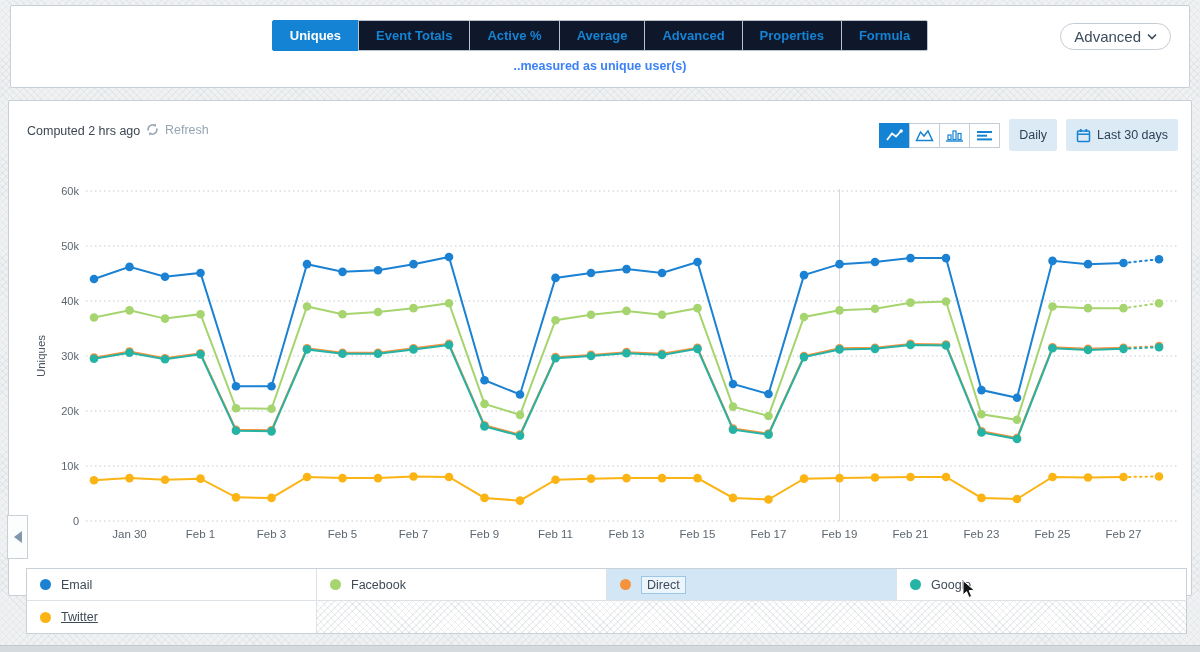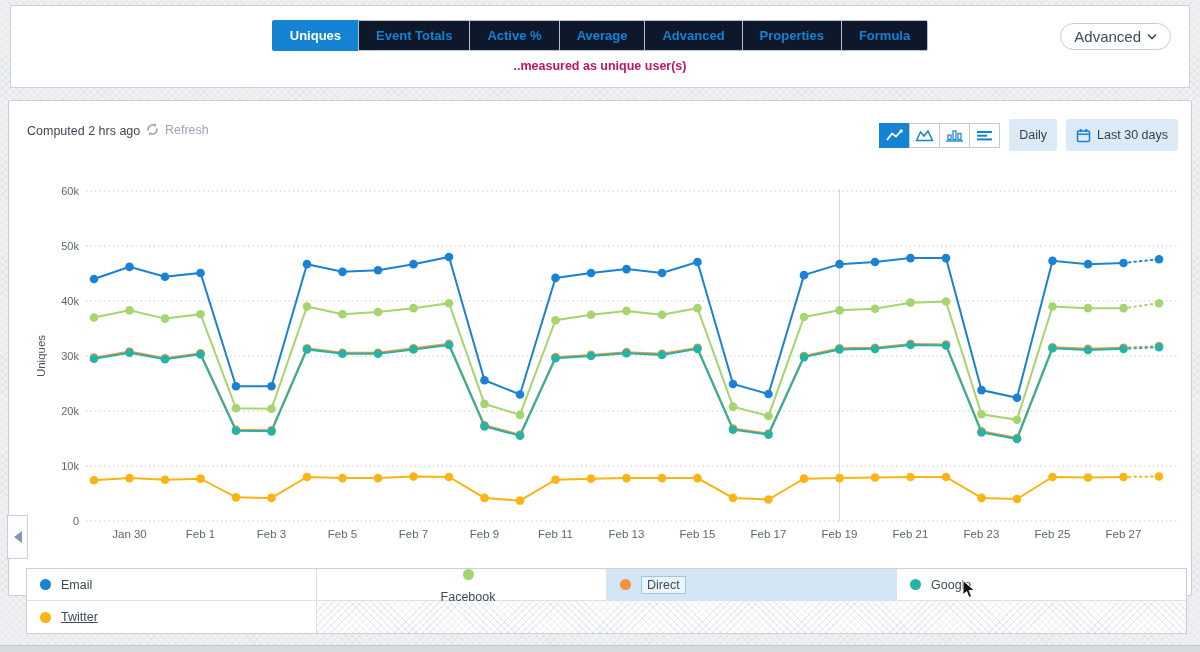--- a/index.html
+++ b/index.html
@@ -17,21 +17,21 @@
   #chart-panel{left:8px;top:100px;width:1184px;height:496px}
 
   
   .tabs{position:absolute;left:0;right:0;top:14px;display:flex;justify-content:center}
   .tab{border:1px solid #b9c3cc;margin-left:-1px;height:31px;line-height:29px;
        padding:0 17px;font-size:13px;font-weight:bold;color:#1583d3;background:#0f172a;cursor:pointer}
   .tab:first-child{margin-left:0;border-radius:2px 0 0 2px}
   .tab:last-child{border-radius:0 2px 2px 0}
   .tab.selected{background:#1583d3;border-color:#1583d3;color:#fff}
   .subtitle{position:absolute;left:0;right:0;top:53px;text-align:center;
-            font-size:12.5px;font-weight:bold;color:#be185d}
+            font-size:12.5px;font-weight:bold;color:#3b82f6}
   .advanced{position:absolute;right:18px;top:17px;height:27px;padding:0 13px;
             border:1px solid #c4ccd3;border-radius:14px;background:#fff;
             font-size:15px;color:#3d4c5c;display:flex;align-items:center;gap:6px;cursor:pointer}
 
   
   .computed{position:absolute;left:18px;top:23px;font-size:12.5px;color:#3d4752}
   .refresh{position:absolute;left:136px;top:21px;display:flex;align-items:center;gap:5px;
            font-size:12.5px;color:#98a6b4;cursor:pointer}
   .controls{position:absolute;right:13px;top:18px;display:flex;align-items:center;gap:9px}
   .ct-group{display:flex}
@@ -339,21 +339,21 @@
       <circle cx="1079" cy="376.55" r="4.3" fill="#fbb414"></circle>
       <circle cx="1114.5" cy="376" r="4.3" fill="#fbb414"></circle>
       <circle cx="1150" cy="375.45" r="4.3" fill="#fbb414"></circle>
     </svg>
 
   <div class="legend" id="legend">
       <div class="lcell" style="grid-area: 1 / 1; text-align: right;">
         <span class="ldot" style="background: rgb(27, 129, 210);"></span>
         <span>Email</span>
       </div>
-      <div class="lcell" style="grid-area: 1 / 2; flex-direction: column;">
+      <div class="lcell" style="grid-area: 1 / 2;">
         <span class="ldot" style="background: rgb(166, 212, 110);"></span>
         <span>Facebook</span>
       </div>
       <div class="lcell hl" style="grid-area: 1 / 3;">
         <span class="ldot" style="background: rgb(245, 146, 61);"></span>
         <span class="lbox">Direct</span>
       </div>
       <div class="lcell lastcol" style="grid-area: 1 / 4;">
         <span class="ldot" style="background: rgb(37, 179, 165);"></span>
         <span>Google</span>

